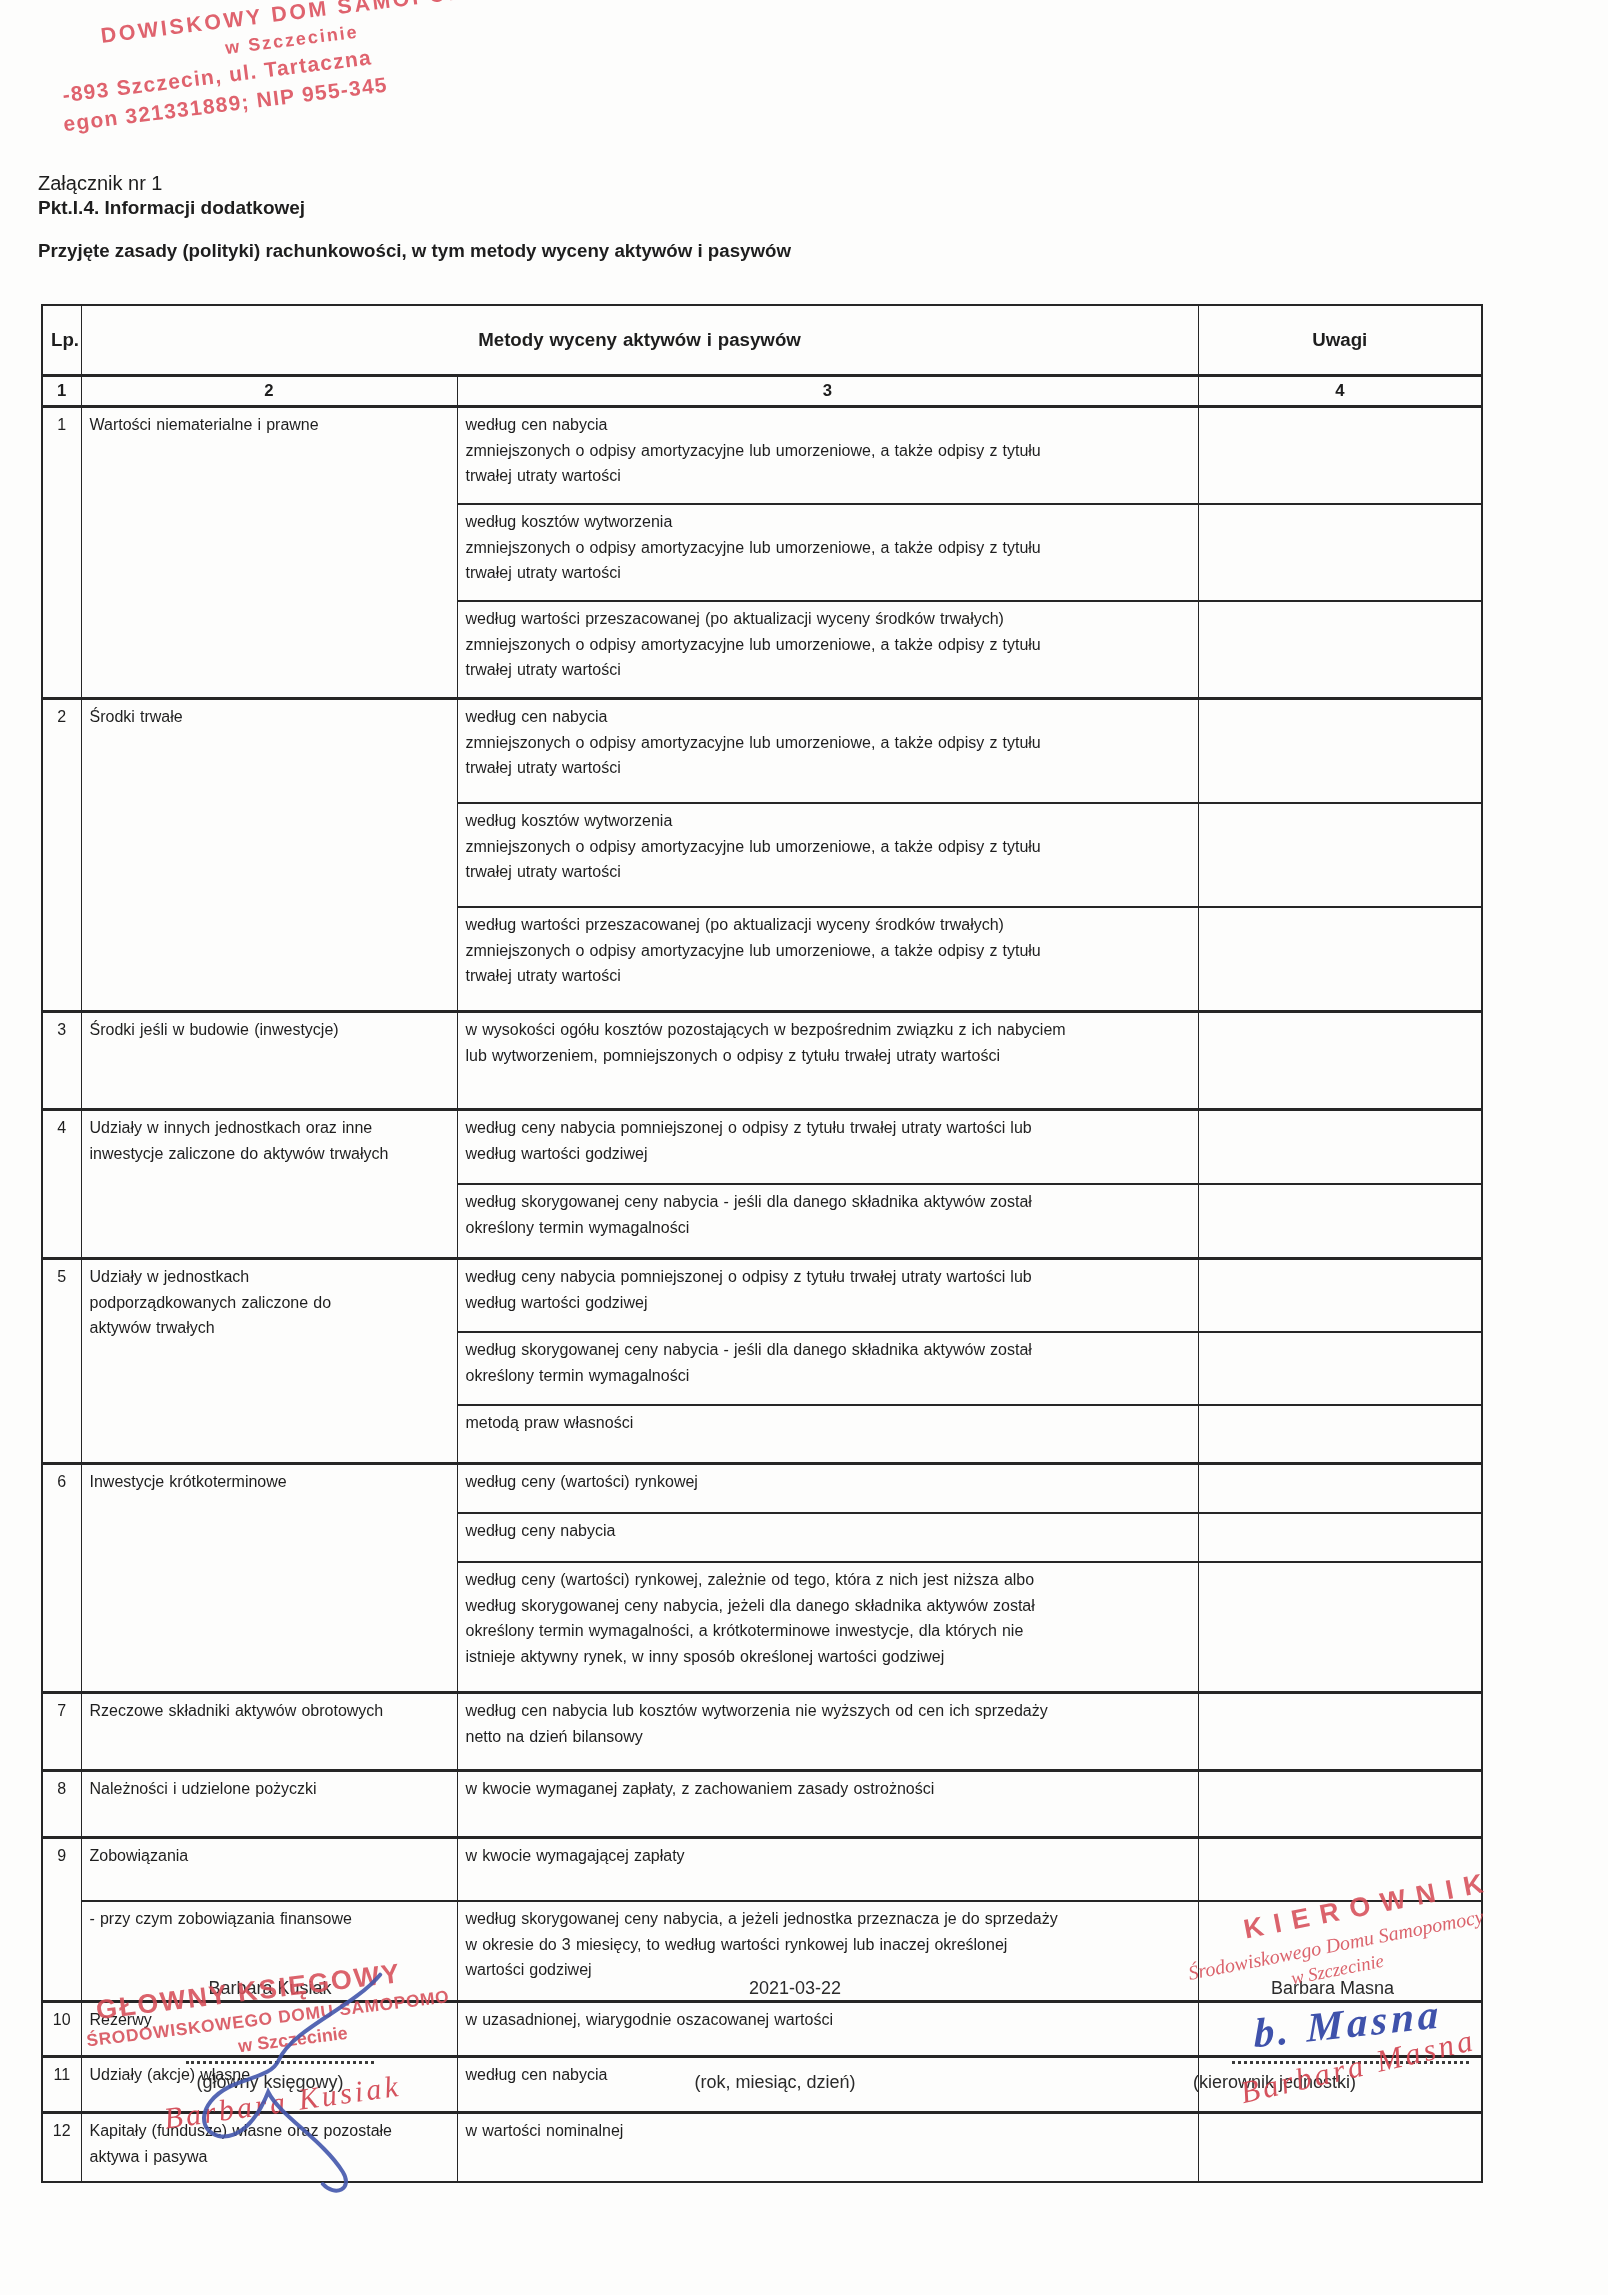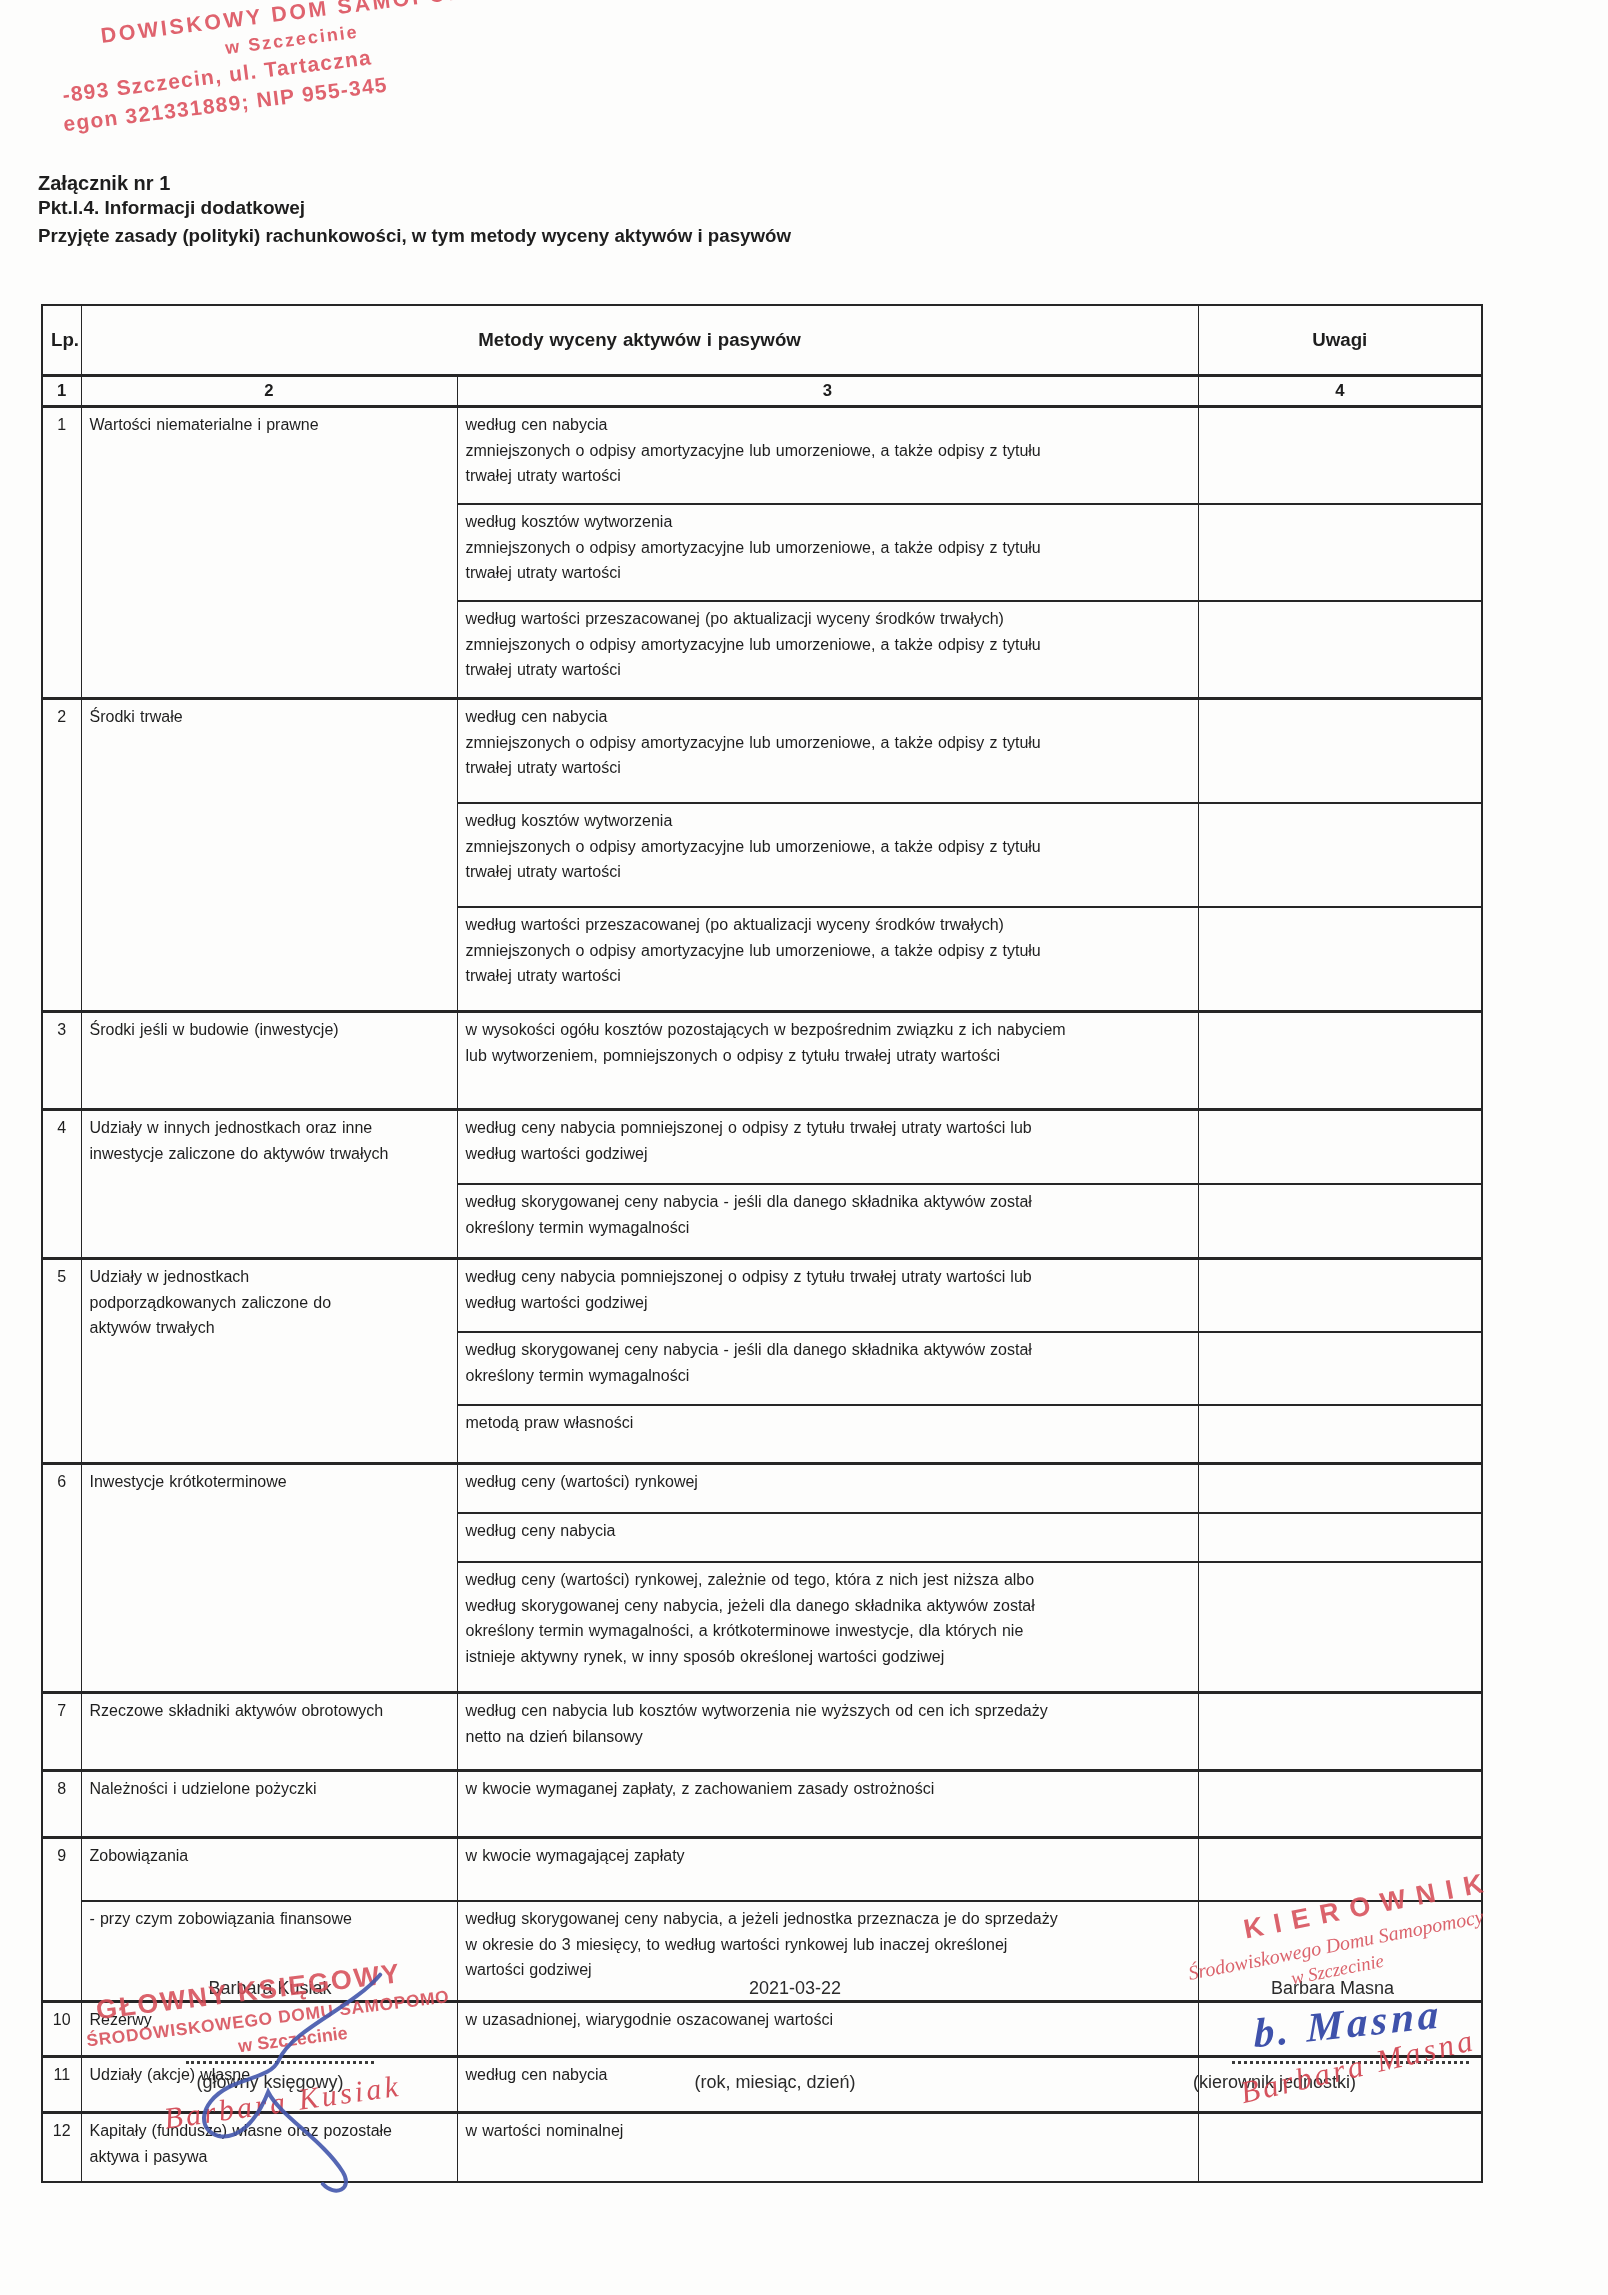--- a/index.html
+++ b/index.html
@@ -18,23 +18,23 @@
     transform:rotate(-7deg);transform-origin:left top;
     line-height:1.12;
   }
   .stamp-top .l1{font-size:21.4px;font-weight:bold;letter-spacing:2.7px;margin-left:48px;}
   .stamp-top .l2{font-size:18px;font-weight:bold;letter-spacing:2px;margin-left:170px;margin-top:4px;}
   .stamp-top .l3{font-size:21px;font-weight:bold;letter-spacing:1.3px;margin-left:2.7px;margin-top:5.3px;}
   .stamp-top .l4{font-size:21px;font-weight:bold;letter-spacing:1.3px;margin-top:5.3px;}
 
   
   .headings{left:38px;top:172px;width:1269px;}
-  .h-attachment{font-size:20px;font-weight:bold;}
+  .h-attachment{font-size:20px;font-weight:normal;}
   .h-point{font-size:19px;font-weight:bold;margin-top:2px;}
-  .h-title{font-size:18.7px;font-weight:bold;margin-top:6px;}
+  .h-title{font-size:18.7px;font-weight:bold;margin-top:21px;}
 
   
   table.doc{
     left:41px;top:304px;width:1440px;
     border-collapse:collapse;table-layout:fixed;
     position:absolute;
     border:2px solid #262626;
     background:transparent;
   }
   col.c1{width:39px;}col.c2{width:376px;}col.c3{width:741px;}col.c4{width:284px;}

